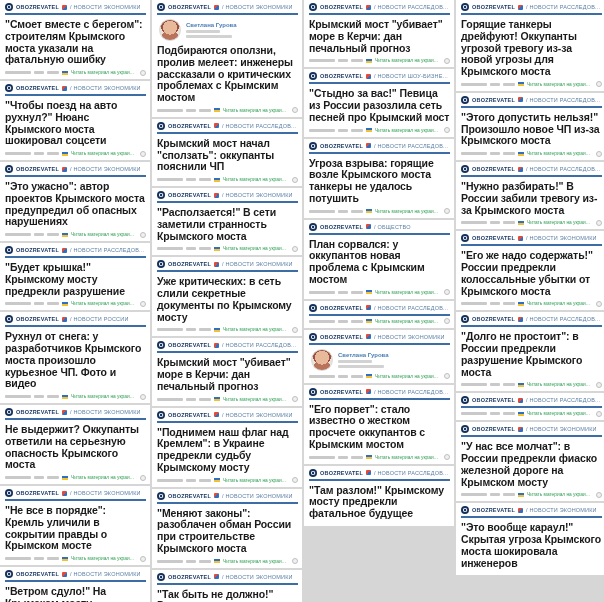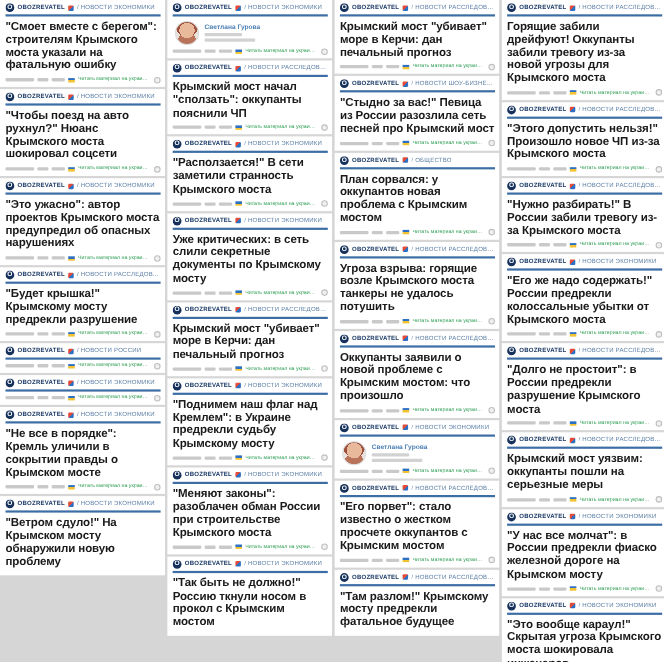--- a/index.html
+++ b/index.html
@@ -165,36 +165,38 @@
           <span class="corner-dot"></span>
         </div>
       </article>
       <article class="tile">
         <div class="tile-head">
           <span class="logo-circle">O</span>
           <span class="brand-word">OBOZREVATEL</span>
           <span class="brand-mark"></span>
           <span class="category">/ НОВОСТИ РОССИИ</span>
         </div>
-        <div class="tile-foot">
-          <span class="meta-bar m1"></span>
-          <span class="meta-bar m2"></span>
-          <span class="meta-bar m3"></span>
-          <span class="flag"></span>
-          <span class="lang-link">Читать материал на украинском</span>
-          <span class="corner-dot"></span>
-        </div>
-      </article>
-      <article class="tile">
-        <div class="tile-head">
-          <span class="logo-circle">O</span>
-          <span class="brand-word">OBOZREVATEL</span>
-          <span class="brand-mark"></span>
-          <span class="category">/ НОВОСТИ ЭКОНОМИКИ</span>
-        </div>
+        <h3 class="headline">Рухнул от снега: у разработчиков Крымского моста произошло курьезное ЧП. Фото и видео</h3>
+        <div class="tile-foot">
+          <span class="meta-bar m1"></span>
+          <span class="meta-bar m2"></span>
+          <span class="meta-bar m3"></span>
+          <span class="flag"></span>
+          <span class="lang-link">Читать материал на украинском</span>
+          <span class="corner-dot"></span>
+        </div>
+      </article>
+      <article class="tile">
+        <div class="tile-head">
+          <span class="logo-circle">O</span>
+          <span class="brand-word">OBOZREVATEL</span>
+          <span class="brand-mark"></span>
+          <span class="category">/ НОВОСТИ ЭКОНОМИКИ</span>
+        </div>
+        <h3 class="headline">Не выдержит? Оккупанты ответили на серьезную опасность Крымского моста</h3>
         <div class="tile-foot">
           <span class="meta-bar m1"></span>
           <span class="meta-bar m2"></span>
           <span class="meta-bar m3"></span>
           <span class="flag"></span>
           <span class="lang-link">Читать материал на украинском</span>
           <span class="corner-dot"></span>
         </div>
       </article>
       <article class="tile">
@@ -233,20 +235,21 @@
           <span class="category">/ НОВОСТИ ЭКОНОМИКИ</span>
         </div>
         <div class="author-row">
           <span class="avatar"></span>
           <div class="author-info">
             <span class="author-name">Светлана Гурова</span>
             <span class="author-bar b1"></span>
             <span class="author-bar b2"></span>
           </div>
         </div>
+        <h3 class="headline">Подбираются оползни, пролив мелеет: инженеры рассказали о критических проблемах с Крымским мостом</h3>
         <div class="tile-foot">
           <span class="meta-bar m1"></span>
           <span class="meta-bar m2"></span>
           <span class="meta-bar m3"></span>
           <span class="flag"></span>
           <span class="lang-link">Читать материал на украинском</span>
           <span class="corner-dot"></span>
         </div>
       </article>
       <article class="tile">
@@ -394,57 +397,56 @@
           <span class="flag"></span>
           <span class="lang-link">Читать материал на украинском</span>
           <span class="corner-dot"></span>
         </div>
       </article>
       <article class="tile">
         <div class="tile-head">
           <span class="logo-circle">O</span>
           <span class="brand-word">OBOZREVATEL</span>
           <span class="brand-mark"></span>
+          <span class="category">/ НОВОСТИ РАССЛЕДОВАНИЙ</span>
+        </div>
+        <h3 class="headline">Угроза взрыва: горящие возле Крымского моста танкеры не удалось потушить</h3>
+        <div class="tile-foot">
+          <span class="meta-bar m1"></span>
+          <span class="meta-bar m2"></span>
+          <span class="meta-bar m3"></span>
+          <span class="flag"></span>
+          <span class="lang-link">Читать материал на украинском</span>
+          <span class="corner-dot"></span>
+        </div>
+      </article>
+      <article class="tile">
+        <div class="tile-head">
+          <span class="logo-circle">O</span>
+          <span class="brand-word">OBOZREVATEL</span>
+          <span class="brand-mark"></span>
           <span class="category">/ ОБЩЕСТВО</span>
         </div>
         <h3 class="headline">План сорвался: у оккупантов новая проблема с Крымским мостом</h3>
         <div class="tile-foot">
           <span class="meta-bar m1"></span>
           <span class="meta-bar m2"></span>
           <span class="meta-bar m3"></span>
           <span class="flag"></span>
           <span class="lang-link">Читать материал на украинском</span>
           <span class="corner-dot"></span>
         </div>
       </article>
       <article class="tile">
         <div class="tile-head">
           <span class="logo-circle">O</span>
           <span class="brand-word">OBOZREVATEL</span>
           <span class="brand-mark"></span>
           <span class="category">/ НОВОСТИ РАССЛЕДОВАНИЙ</span>
         </div>
-        <h3 class="headline">Угроза взрыва: горящие возле Крымского моста танкеры не удалось потушить</h3>
-        <div class="tile-foot">
-          <span class="meta-bar m1"></span>
-          <span class="meta-bar m2"></span>
-          <span class="meta-bar m3"></span>
-          <span class="flag"></span>
-          <span class="lang-link">Читать материал на украинском</span>
-          <span class="corner-dot"></span>
-        </div>
-      </article>
-      <article class="tile">
-        <div class="tile-head">
-          <span class="logo-circle">O</span>
-          <span class="brand-word">OBOZREVATEL</span>
-          <span class="brand-mark"></span>
-          <span class="category">/ НОВОСТИ РАССЛЕДОВАНИЙ</span>
-        </div>
-        <h3 class="headline">Оккупанты заявили о новой проблеме с Крымским мостом: что произошло</h3>
         <div class="tile-foot">
           <span class="meta-bar m1"></span>
           <span class="meta-bar m2"></span>
           <span class="meta-bar m3"></span>
           <span class="flag"></span>
           <span class="lang-link">Читать материал на украинском</span>
           <span class="corner-dot"></span>
         </div>
       </article>
       <article class="tile">
@@ -499,21 +501,21 @@
       </article>
     </div>
     <div class="col">
       <article class="tile">
         <div class="tile-head">
           <span class="logo-circle">O</span>
           <span class="brand-word">OBOZREVATEL</span>
           <span class="brand-mark"></span>
           <span class="category">/ НОВОСТИ РАССЛЕДОВАНИЙ</span>
         </div>
-        <h3 class="headline">Горящие забили дрейфуют! Оккупанты забили тревогу из-за новой угрозы для Крымского моста</h3>
+        <h3 class="headline">Горящие танкеры дрейфуют! Оккупанты угрозой тревогу из-за новой угрозы для Крымского моста</h3>
         <div class="tile-foot">
           <span class="meta-bar m1"></span>
           <span class="meta-bar m2"></span>
           <span class="meta-bar m3"></span>
           <span class="flag"></span>
           <span class="lang-link">Читать материал на украинском</span>
           <span class="corner-dot"></span>
         </div>
       </article>
       <article class="tile">
@@ -584,21 +586,20 @@
           <span class="corner-dot"></span>
         </div>
       </article>
       <article class="tile">
         <div class="tile-head">
           <span class="logo-circle">O</span>
           <span class="brand-word">OBOZREVATEL</span>
           <span class="brand-mark"></span>
           <span class="category">/ НОВОСТИ РАССЛЕДОВАНИЙ</span>
         </div>
-        <h3 class="headline">Крымский мост уязвим: оккупанты пошли на серьезные меры</h3>
         <div class="tile-foot">
           <span class="meta-bar m1"></span>
           <span class="meta-bar m2"></span>
           <span class="meta-bar m3"></span>
           <span class="flag"></span>
           <span class="lang-link">Читать материал на украинском</span>
           <span class="corner-dot"></span>
         </div>
       </article>
       <article class="tile">

